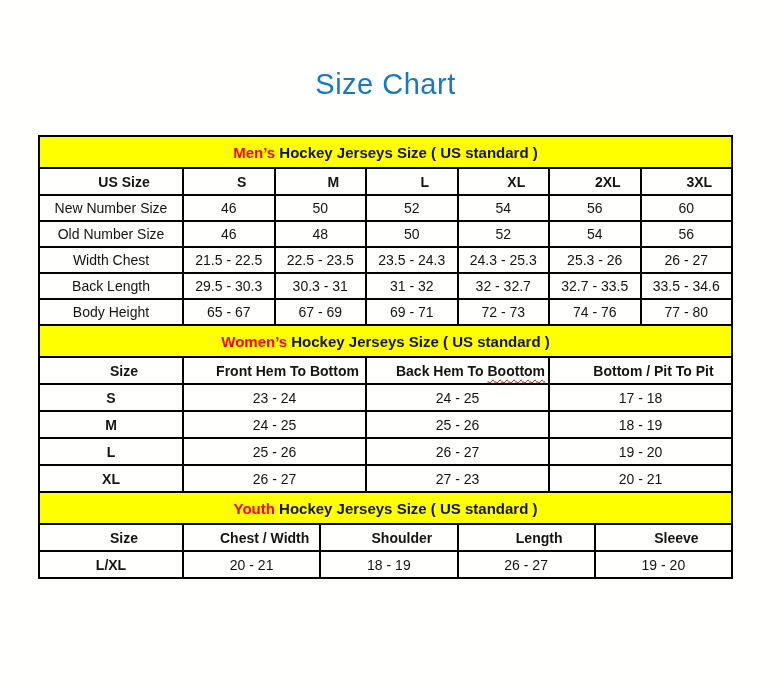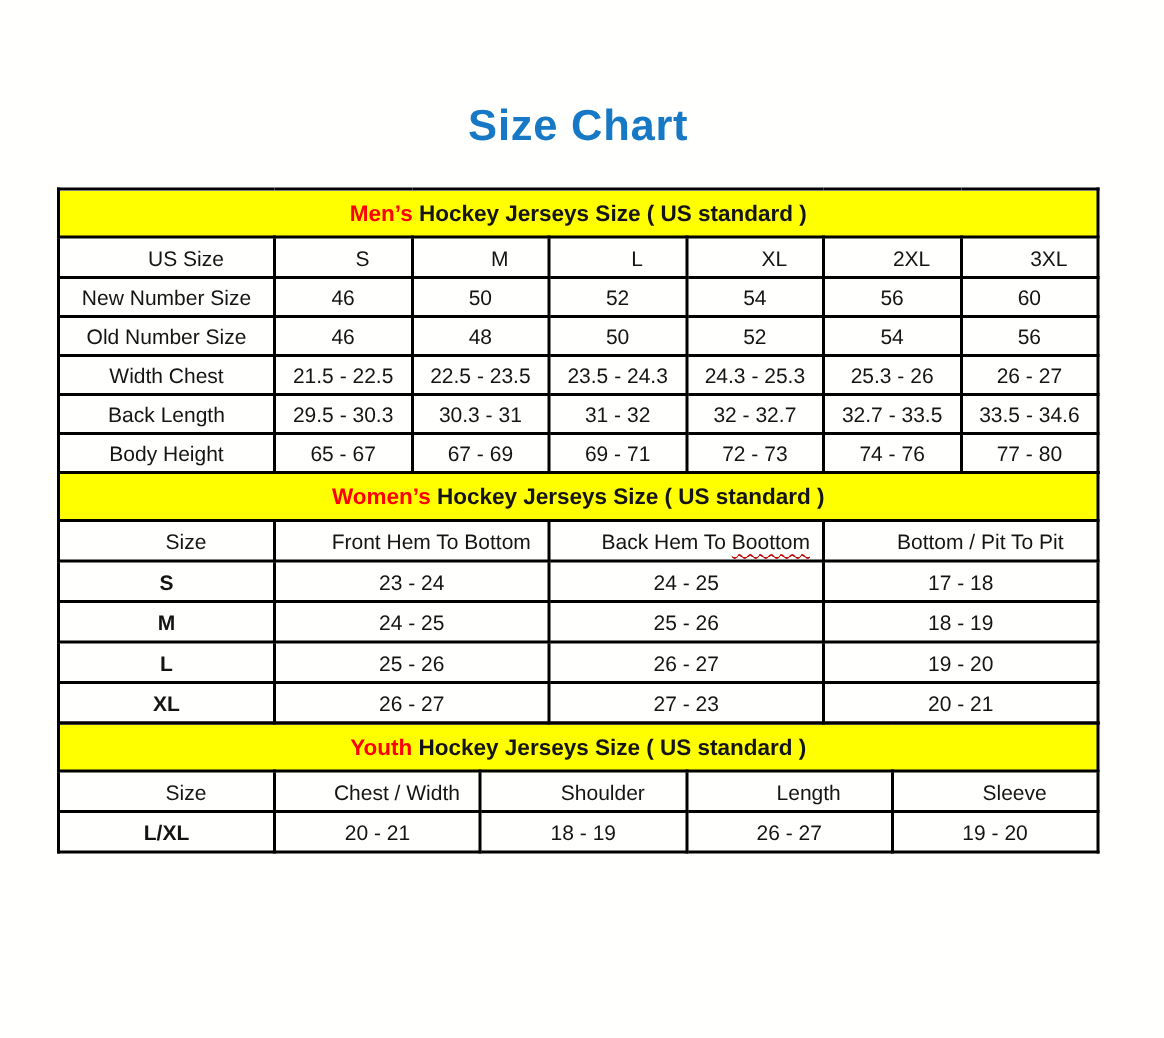--- a/index.html
+++ b/index.html
@@ -3,35 +3,35 @@
 <meta charset="utf-8">
 <style>
   html,body{margin:0;padding:0;}
   body{
     width:776px;height:692px;position:relative;background:#fffffd;
     font-family:"Liberation Sans", sans-serif;color:#141414;
     -webkit-font-smoothing:antialiased;
   }
   .page-title{
     position:absolute;top:68px;left:38px;width:695px;
-    text-align:center;font-size:29px;font-weight:bold;color:#1779c5;
+    text-align:center;font-size:29px;font-weight:normal;color:#1779c5;
     letter-spacing:0.5px;
   }
-  .chart{position:absolute;left:38px;top:125px;width:642px;}
+  .chart{position:absolute;left:38px;top:135px;width:642px;}
   table{border-collapse:collapse;table-layout:fixed;width:695px;}
   .t-stack{margin-top:-2px;}
   td,th{
     border:2px solid #000;text-align:center;vertical-align:middle;
     font-size:14px;font-weight:normal;padding:0 2px;overflow:hidden;
     white-space:nowrap;
   }
   tr.banner td{
     background:#ffff00;font-weight:bold;font-size:15px;height:30px;
   }
-  tr.head th{font-weight:normal;height:25px;padding-left:28px;}
+  tr.head th{font-weight:bold;height:25px;padding-left:28px;}
   tr.data td{height:24px;}
   .t-women tr.data td,.t-youth tr.data td{height:25px;}
   .red{color:#ff0000;}
   td.b{font-weight:bold;}
   .wavy{
     text-decoration-line:underline;
     text-decoration-style:wavy;
     text-decoration-color:#c00000;
     text-decoration-thickness:1px;
     text-underline-offset:3px;

